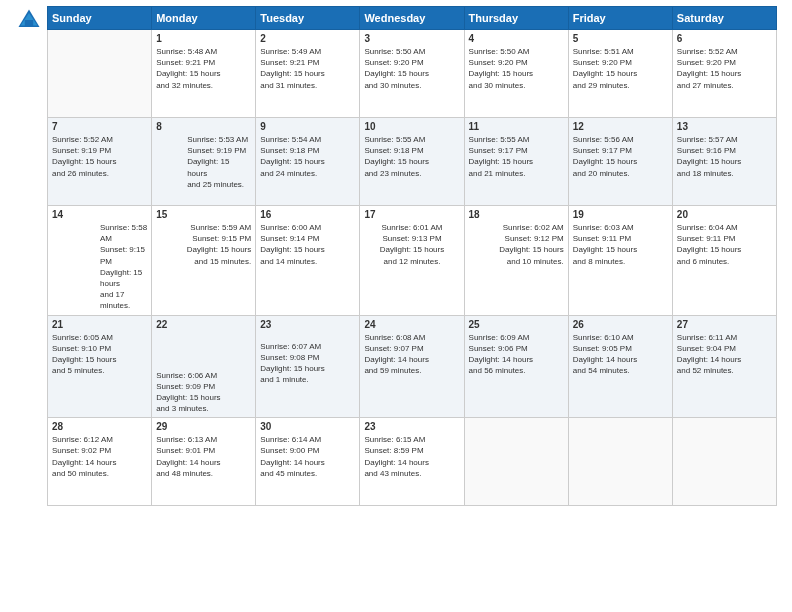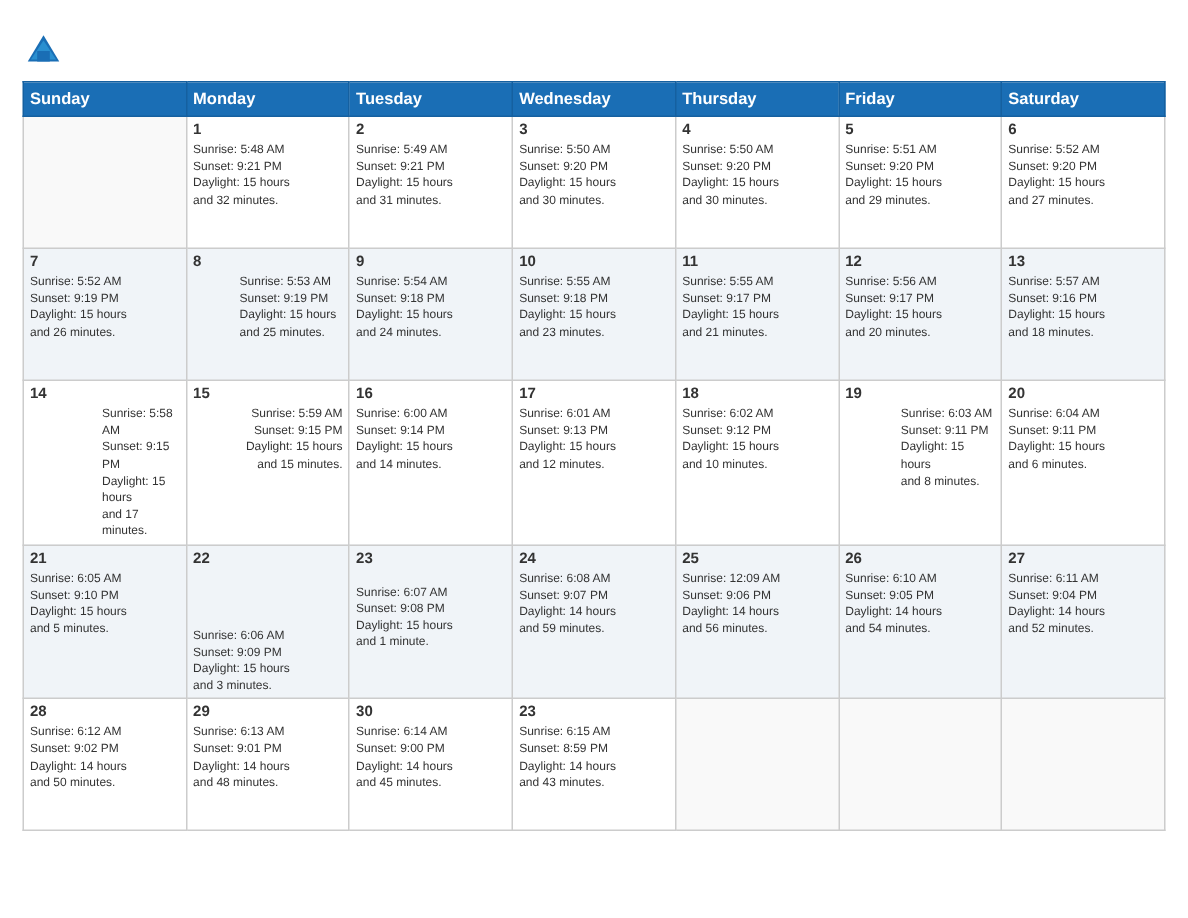--- a/index.html
+++ b/index.html
@@ -6,23 +6,23 @@
     body {
       width: 792px;
       height: 612px;
       font-family: Arial, sans-serif;
       background: #fff;
       overflow: hidden;
     }
     .page {
       width: 792px;
       height: 512px;
-      padding: 20px 15px;
+      padding: 6px 15px;
       display: flex;
-      flex-direction: column;
+      flex-direction: row;
     }
     .header {
       display: flex;
       justify-content: space-between;
       align-items: flex-start;
       margin-bottom: 6px;
     }
     .logo {
       display: flex;
       align-items: center;
@@ -244,35 +244,35 @@
           </td>
           <td>
             <span class="day-num">16</span>
             <div class="day-info" style="white-space: pre-line;">Sunrise: 6:00 AM
 Sunset: 9:14 PM
 Daylight: 15 hours
 and 14 minutes.</div>
           </td>
           <td>
             <span class="day-num">17</span>
-            <div class="day-info" style="white-space: pre-line;">Sunrise: 6:01 AM
+            <div class="day-info" style="white-space: pre-line; text-align: center;">Sunrise: 6:01 AM
 Sunset: 9:13 PM
 Daylight: 15 hours
 and 12 minutes.</div>
           </td>
           <td>
             <span class="day-num">18</span>
-            <div class="day-info" style="white-space: pre-line;">Sunrise: 6:02 AM
+            <div class="day-info" style="white-space: pre-line; text-align: right;">Sunrise: 6:02 AM
 Sunset: 9:12 PM
 Daylight: 15 hours
 and 10 minutes.</div>
           </td>
           <td>
             <span class="day-num">19</span>
-            <div class="day-info" style="white-space: pre-line; margin-left: 37px;">Sunrise: 6:03 AM
+            <div class="day-info" style="white-space: pre-line;">Sunrise: 6:03 AM
 Sunset: 9:11 PM
 Daylight: 15 hours
 and 8 minutes.</div>
           </td>
           <td>
             <span class="day-num">20</span>
             <div class="day-info" style="white-space: pre-line;">Sunrise: 6:04 AM
 Sunset: 9:11 PM
 Daylight: 15 hours
 and 6 minutes.</div>
@@ -302,21 +302,21 @@
           </td>
           <td>
             <span class="day-num">24</span>
             <div class="day-info" style="white-space: pre-line;">Sunrise: 6:08 AM
 Sunset: 9:07 PM
 Daylight: 14 hours
 and 59 minutes.</div>
           </td>
           <td>
             <span class="day-num">25</span>
-            <div class="day-info" style="white-space: pre-line;">Sunrise: 12:09 AM
+            <div class="day-info" style="white-space: pre-line;">Sunrise: 6:09 AM
 Sunset: 9:06 PM
 Daylight: 14 hours
 and 56 minutes.</div>
           </td>
           <td>
             <span class="day-num">26</span>
             <div class="day-info" style="white-space: pre-line;">Sunrise: 6:10 AM
 Sunset: 9:05 PM
 Daylight: 14 hours
 and 54 minutes.</div>

